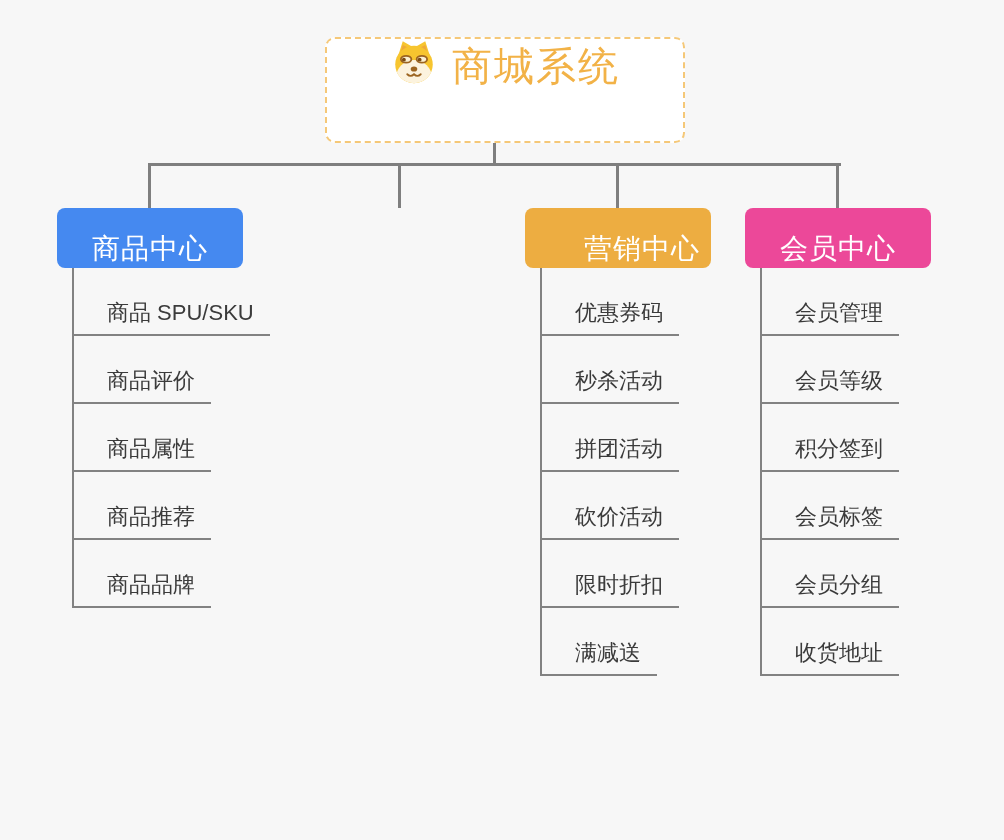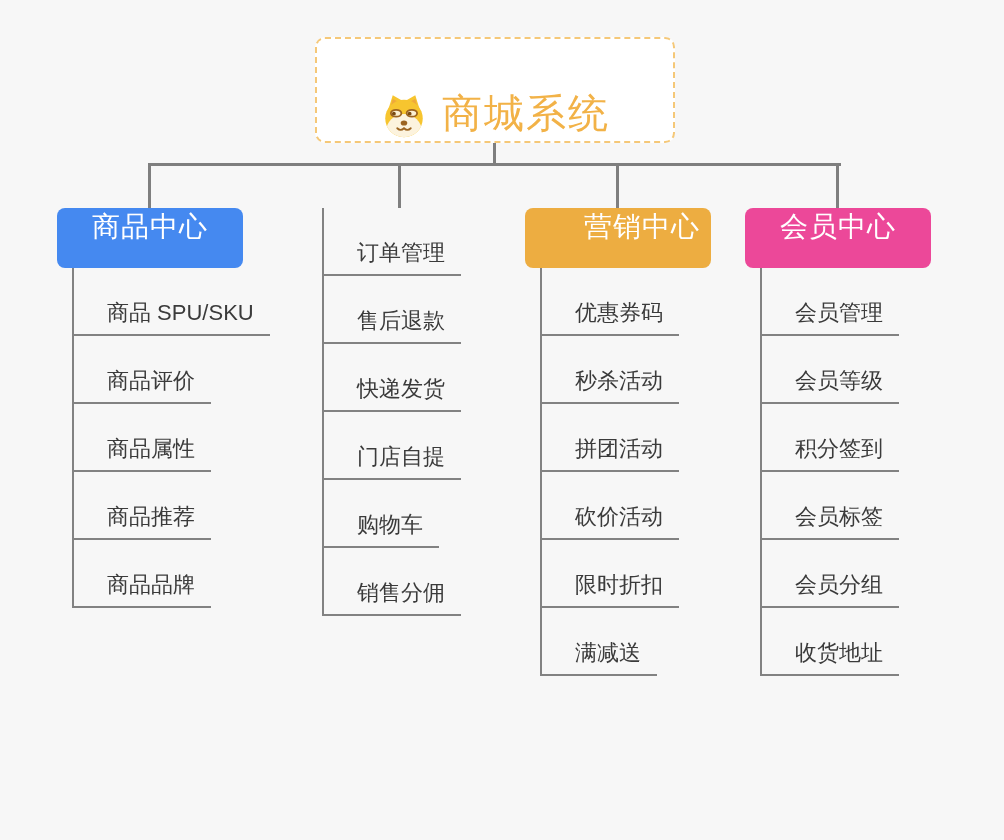--- a/index.html
+++ b/index.html
@@ -18,27 +18,27 @@
   .canvas{
     position:relative;
     width:1004px;
     height:840px;
     background:var(--bg);
     overflow:hidden;
   }
   
   .root-node{
     position:absolute;
-    left:315px; top:37px;
+    left:325px; top:37px;
     width:360px; height:106px;
     background:#FFFFFF;
     border:2px dashed var(--root-border);
     border-radius:10px;
     display:flex;
-    align-items:flex-end;
+    align-items:flex-start;
     justify-content:center;
     gap:14px;
   }
   .root-icon{width:48px;height:48px;display:inline-flex;}
   .root-icon svg{width:48px;height:48px;}
   .root-title{
     font-size:40px;
     font-weight:500;
     color:var(--root-text);
     letter-spacing:2px;
@@ -66,21 +66,21 @@
   .branch-drop{
     position:absolute;
     left:91px; top:-42px;
     width:3px; height:42px;
     background:var(--line);
   }
   .branch-header{
     width:186px; height:60px;
     border-radius:8px;
     display:flex;
-    align-items:flex-start;
+    align-items:flex-end;
     justify-content:center;
   }
   .branch-label{
     color:#FFFFFF;
     font-size:28px;
     letter-spacing:1px;
     white-space:nowrap;
   }
   .children{
     margin-left:15px;
@@ -158,45 +158,20 @@
   </div>
 
   <div class="child-row">
     <span class="child-label">商品品牌</span>
   </div>
 </div>
   </div>
 
   <div class="branch" style="left: 307px;">
     <div class="branch-drop"></div>
-    <div class="children">
-  <div class="child-row">
-    <span class="child-label">订单管理</span>
-  </div>
-
-  <div class="child-row">
-    <span class="child-label">售后退款</span>
-  </div>
-
-  <div class="child-row">
-    <span class="child-label">快递发货</span>
-  </div>
-
-  <div class="child-row">
-    <span class="child-label">门店自提</span>
-  </div>
-
-  <div class="child-row">
-    <span class="child-label">购物车</span>
-  </div>
-
-  <div class="child-row">
-    <span class="child-label">销售分佣</span>
-  </div>
-</div>
   </div>
 
   <div class="branch" style="left: 525px;">
     <div class="branch-drop"></div>
     <div class="branch-header" style="background: rgb(237, 173, 65); padding-left: 48px;">
       <span class="branch-label">营销中心</span>
     </div>
     <div class="children">
   <div class="child-row">
     <span class="child-label">优惠券码</span>

